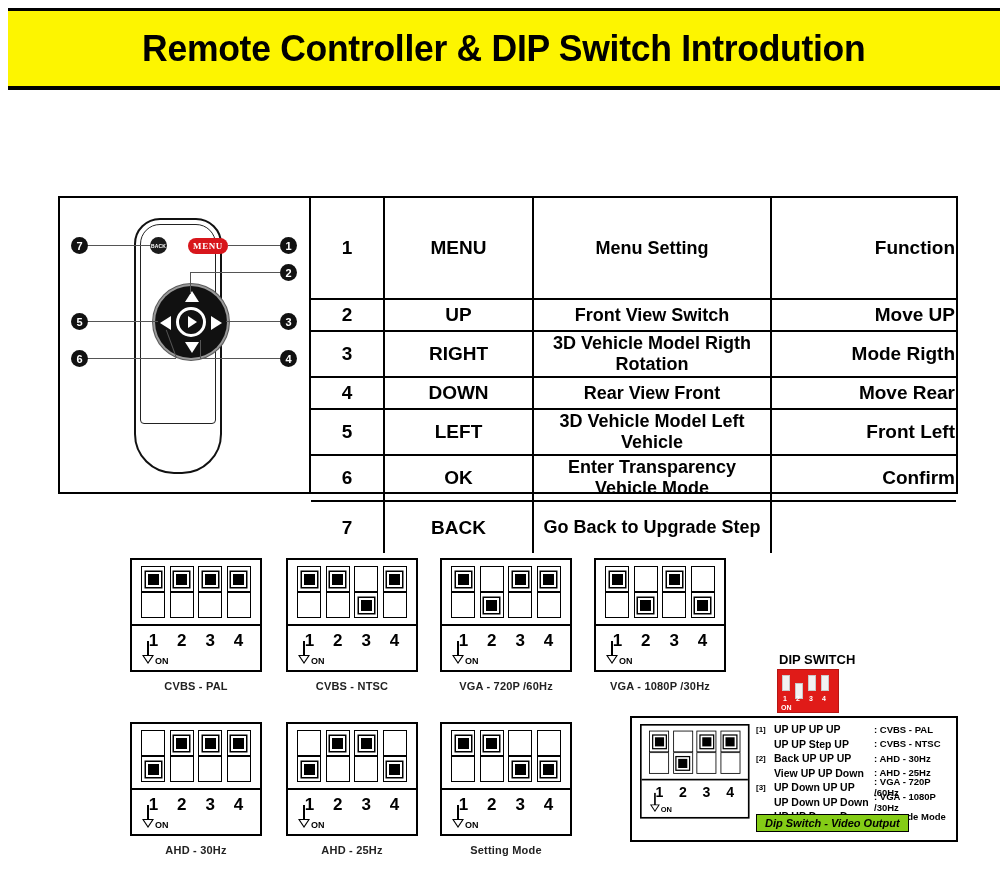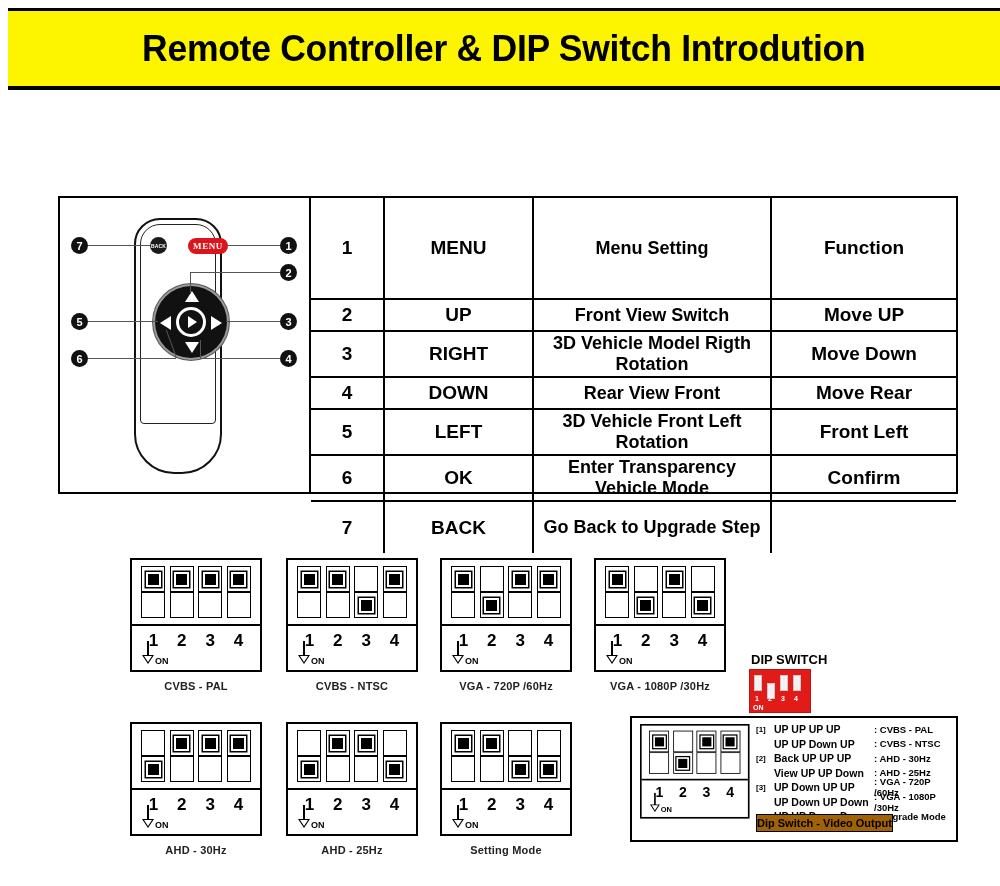--- a/index.html
+++ b/index.html
@@ -109,21 +109,21 @@
   #table-pane{flex:1;}
   table.fn{width:100%;height:100%;border-collapse:collapse;table-layout:fixed;}
   table.fn td{
     border:2px solid #000;text-align:center;vertical-align:middle;
     font-weight:bold;color:#000;
     font-family:"Liberation Sans", sans-serif;
   }
   table.fn td:first-child{border-left:none;}
   table.fn tr:first-child td{border-top:none;}
   table.fn tr:last-child td{border-bottom:none;}
-  table.fn td:last-child{border-right:none;}
+  table.fn td:last-child{border-right:none;text-align:right;}
   .c-no{width:70px;font-size:19px;}
   .c-key{width:145px;font-size:19px;}
   .c-set{font-size:18px;}
   .c-fn{width:182px;font-size:19px;}
   .row-tall td{height:98px;}
   .row-tall2 td{height:49px;}
   .row-std td{height:28px;}
 
   
   .dipwrap{position:absolute;}
@@ -165,21 +165,21 @@
   .on-mark .head-in{position:absolute;left:4px;top:15px;width:0;height:0;
     border-left:4px solid transparent;border-right:4px solid transparent;border-top:6px solid #fff;}
   .on-mark .ontxt{position:absolute;left:15px;bottom:1px;font-size:9px;font-weight:bold;color:#000;
     font-family:"Liberation Sans", sans-serif;}
   .dip-caption{
     text-align:center;margin-top:8px;font-size:11px;font-weight:bold;color:#222;
     letter-spacing:.2px;font-family:"Liberation Sans", sans-serif;
   }
 
   
-  #dipswitch-photo-wrap{position:absolute;left:749px;top:652px;width:100px;}
+  #dipswitch-photo-wrap{position:absolute;left:777px;top:652px;width:100px;}
   #dipswitch-photo-label{
     font-size:13px;font-weight:bold;color:#000;text-align:left;padding-left:2px;
     font-family:"Liberation Sans", sans-serif;
   }
   #dipswitch-photo{
     margin-top:2px;width:62px;height:44px;background:#e01b18;position:relative;
     border:1px solid #b51613;box-sizing:border-box;
   }
   .ph-lev{position:absolute;width:8px;height:16px;background:#f2f2f2;border:1px solid #c9c9c9;box-sizing:border-box;}
   #dipswitch-photo .num{position:absolute;bottom:10px;font-size:7px;color:#fff;font-weight:bold;
@@ -197,23 +197,24 @@
   }
   .lg-row{display:flex;align-items:center;height:14.5px;}
   .lg-idx{width:18px;font-size:8px;font-weight:bold;color:#000;
     font-family:"Liberation Sans", sans-serif;}
   .lg-pat{width:100px;font-size:10.5px;font-weight:bold;color:#000;
     font-family:"Liberation Sans", sans-serif;}
   .lg-val{flex:1;font-size:9.5px;font-weight:bold;color:#000;
     font-family:"Liberation Sans", sans-serif;}
   #legend-footer{
     position:absolute;left:124px;bottom:8px;
-    border:1.5px solid #000;padding:2px 0;
-    font-size:11px;font-weight:bold;color:#000;background:#a16207;
+    border:1.5px solid #000;padding:2px 8px;
+    font-size:11px;font-weight:bold;color:#000;background:#84cc16;
     font-family:"Liberation Sans", sans-serif;
+    font-style:italic;
   }
 </style>
 </head>
 <body>
 
 <div id="title-banner">
   <div id="title-text">Remote Controller &amp; DIP Switch Introdution</div>
 </div>
 
 <div id="top-panel">
@@ -273,32 +274,32 @@
       <tr class="row-std">
         <td class="c-no">2</td>
         <td class="c-key">UP</td>
         <td class="c-set">Front View Switch</td>
         <td class="c-fn">Move UP</td>
       </tr>
       <tr class="row-std">
         <td class="c-no">3</td>
         <td class="c-key">RIGHT</td>
         <td class="c-set">3D Vehicle Model Rigth Rotation</td>
-        <td class="c-fn">Move Down</td>
+        <td class="c-fn">Mode Rigth</td>
       </tr>
       <tr class="row-std">
         <td class="c-no">4</td>
         <td class="c-key">DOWN</td>
         <td class="c-set">Rear View Front</td>
         <td class="c-fn">Move Rear</td>
       </tr>
       <tr class="row-std">
         <td class="c-no">5</td>
         <td class="c-key">LEFT</td>
-        <td class="c-set">3D Vehicle Front Left Rotation</td>
+        <td class="c-set">3D Vehicle Model Left Vehicle</td>
         <td class="c-fn">Front Left</td>
       </tr>
       <tr class="row-std">
         <td class="c-no">6</td>
         <td class="c-key">OK</td>
         <td class="c-set">Enter Transparency Vehicle Mode</td>
         <td class="c-fn">Confirm</td>
       </tr>
       <tr class="row-tall2">
         <td class="c-no">7</td>
@@ -641,21 +642,21 @@
       </div>
     </div>
   <div id="legend-list">
       <div class="lg-row">
         <div class="lg-idx">[1]</div>
         <div class="lg-pat">UP UP UP UP</div>
         <div class="lg-val">: CVBS - PAL</div>
       </div>
       <div class="lg-row">
         <div class="lg-idx"></div>
-        <div class="lg-pat">UP UP Down UP</div>
+        <div class="lg-pat">UP UP Step UP</div>
         <div class="lg-val">: CVBS - NTSC</div>
       </div>
       <div class="lg-row">
         <div class="lg-idx">[2]</div>
         <div class="lg-pat">Back UP UP UP</div>
         <div class="lg-val">: AHD -  30Hz</div>
       </div>
       <div class="lg-row">
         <div class="lg-idx"></div>
         <div class="lg-pat">View UP UP Down</div>

